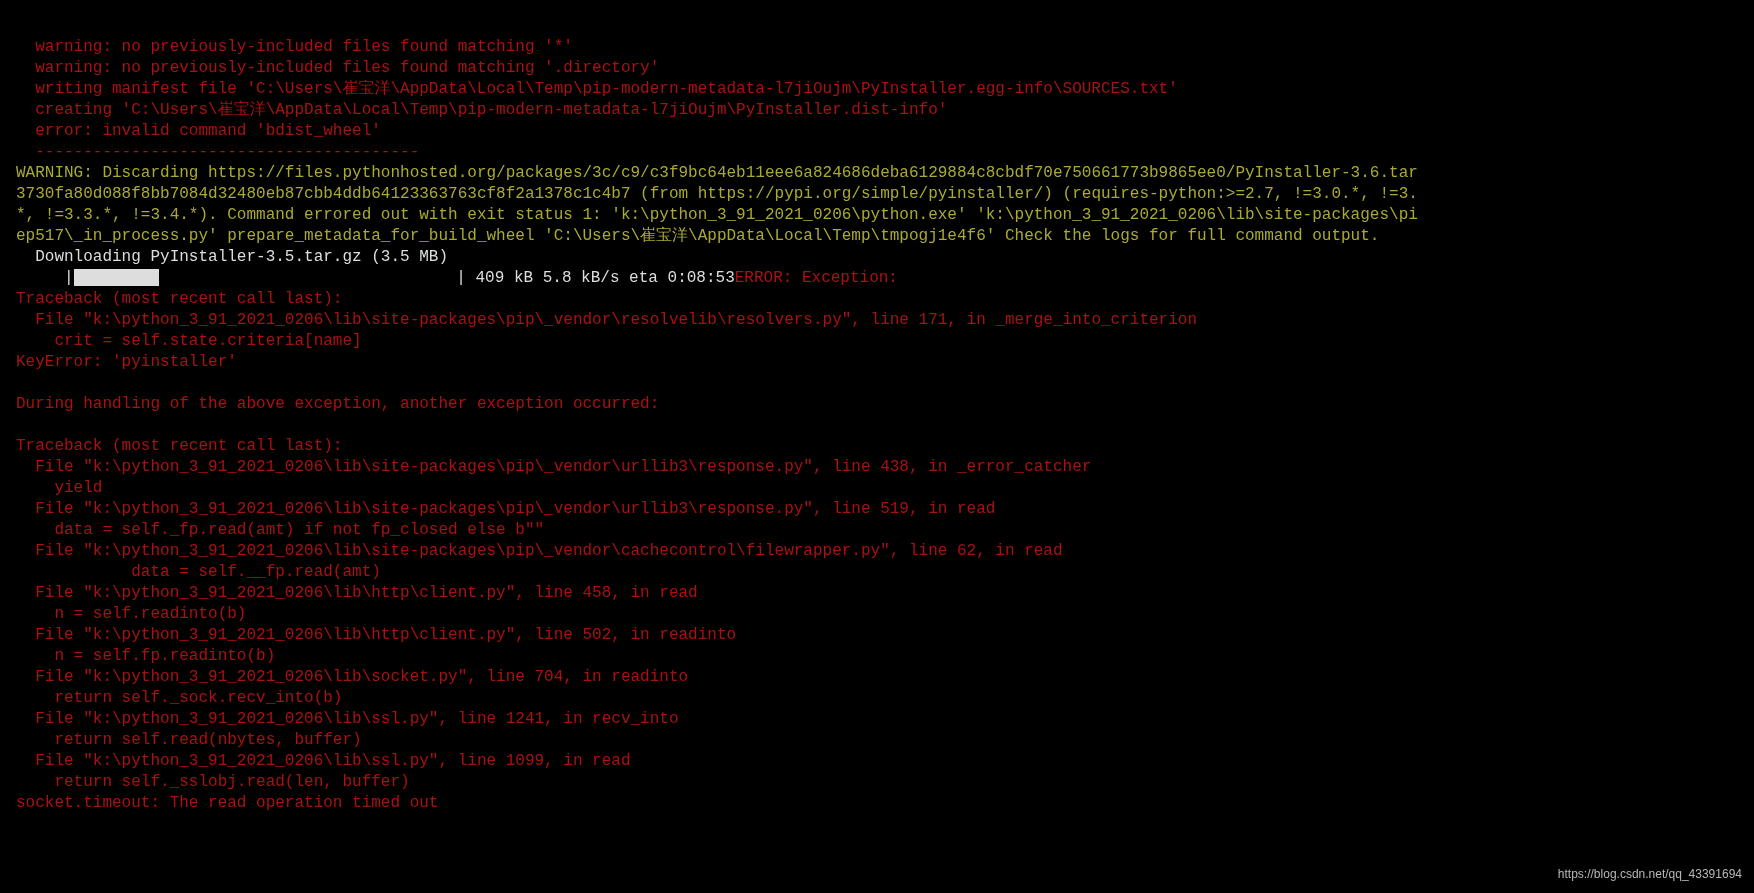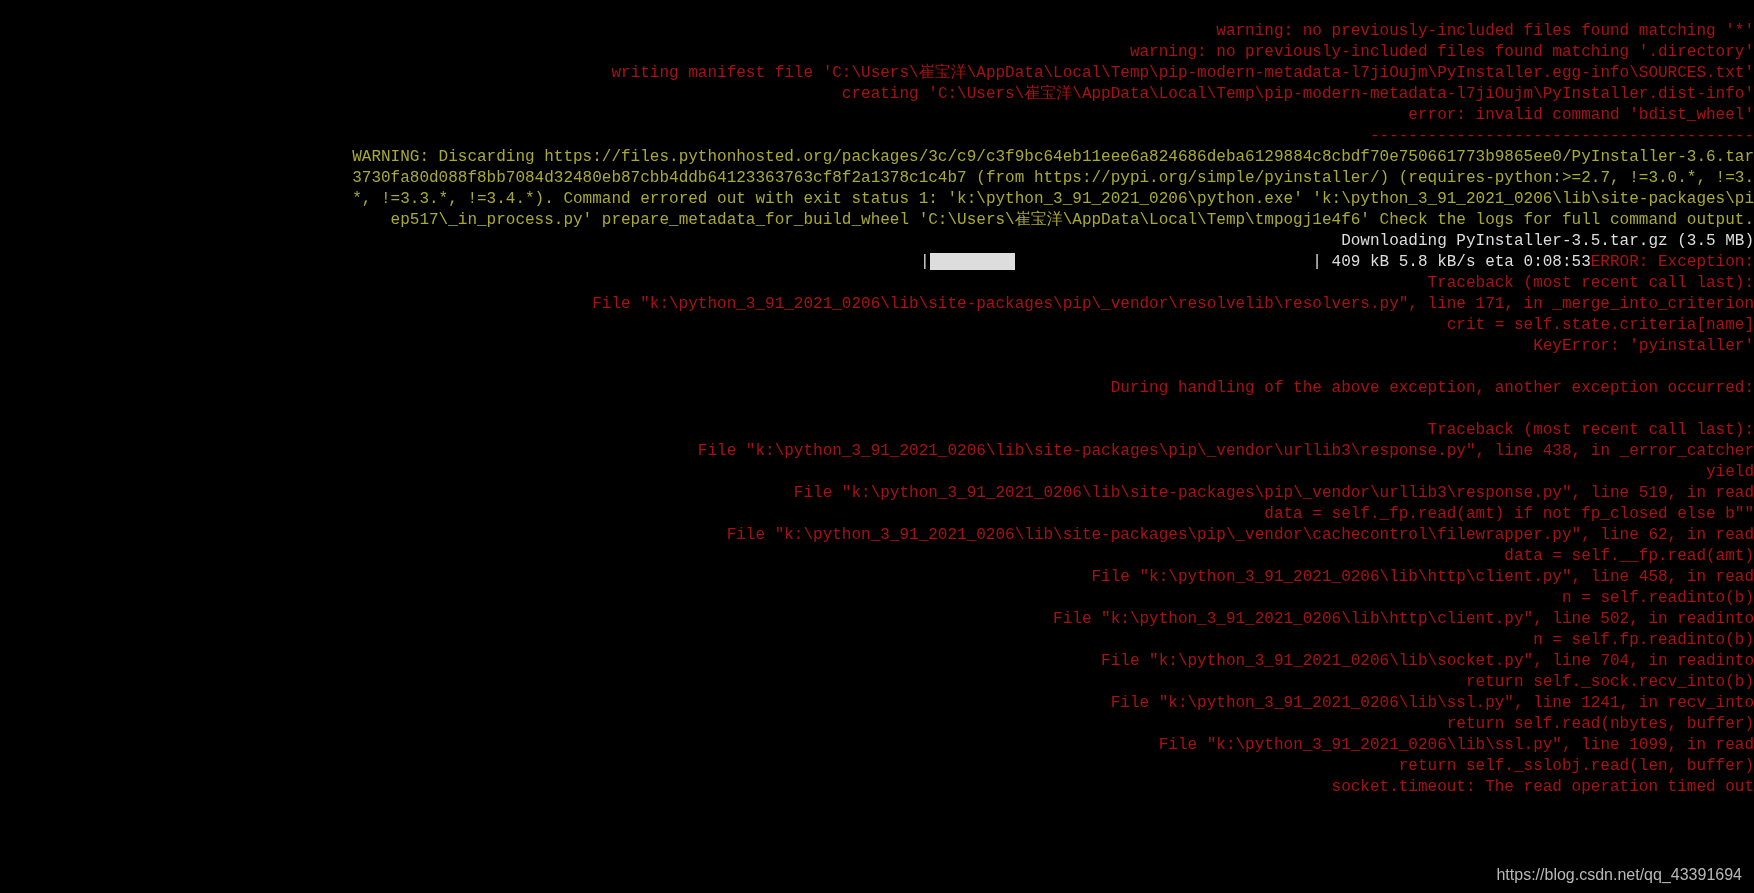--- a/index.html
+++ b/index.html
@@ -9,41 +9,40 @@
     height: 893px;
     background: #000000;
     font-family: "Consolas", "Courier New", monospace;
     font-size: 16px;
     line-height: 21px;
     overflow: hidden;
     color: #aa3333;
   }
   .terminal {
     white-space: pre;
-    padding: 0;
-    text-align: right;
+    padding: 16px;
   }
   .red { color: #aa1111; }
   .yellow { color: #aaaa33; }
   .white { color: #dddddd; }
   .progress-block {
     display: inline-block;
     background: #dddddd;
     color: #dddddd;
     width: 17px;
     height: 17px;
     vertical-align: middle;
   }
   .watermark {
     position: absolute;
     right: 12px;
     bottom: 8px;
     color: #b8b8b8;
     font-family: Arial, sans-serif;
-    font-size: 16px;
+    font-size: 12px;
   }
 </style>
 </head>
 <body>
 
 <div class="terminal">
 <span class="red">  warning: no previously-included files found matching '*'</span>
 <span class="red">  warning: no previously-included files found matching '.directory'</span>
 <span class="red">  writing manifest file 'C:\Users\崔宝洋\AppData\Local\Temp\pip-modern-metadata-l7jiOujm\PyInstaller.egg-info\SOURCES.txt'</span>
 <span class="red">  creating 'C:\Users\崔宝洋\AppData\Local\Temp\pip-modern-metadata-l7jiOujm\PyInstaller.dist-info'</span>

